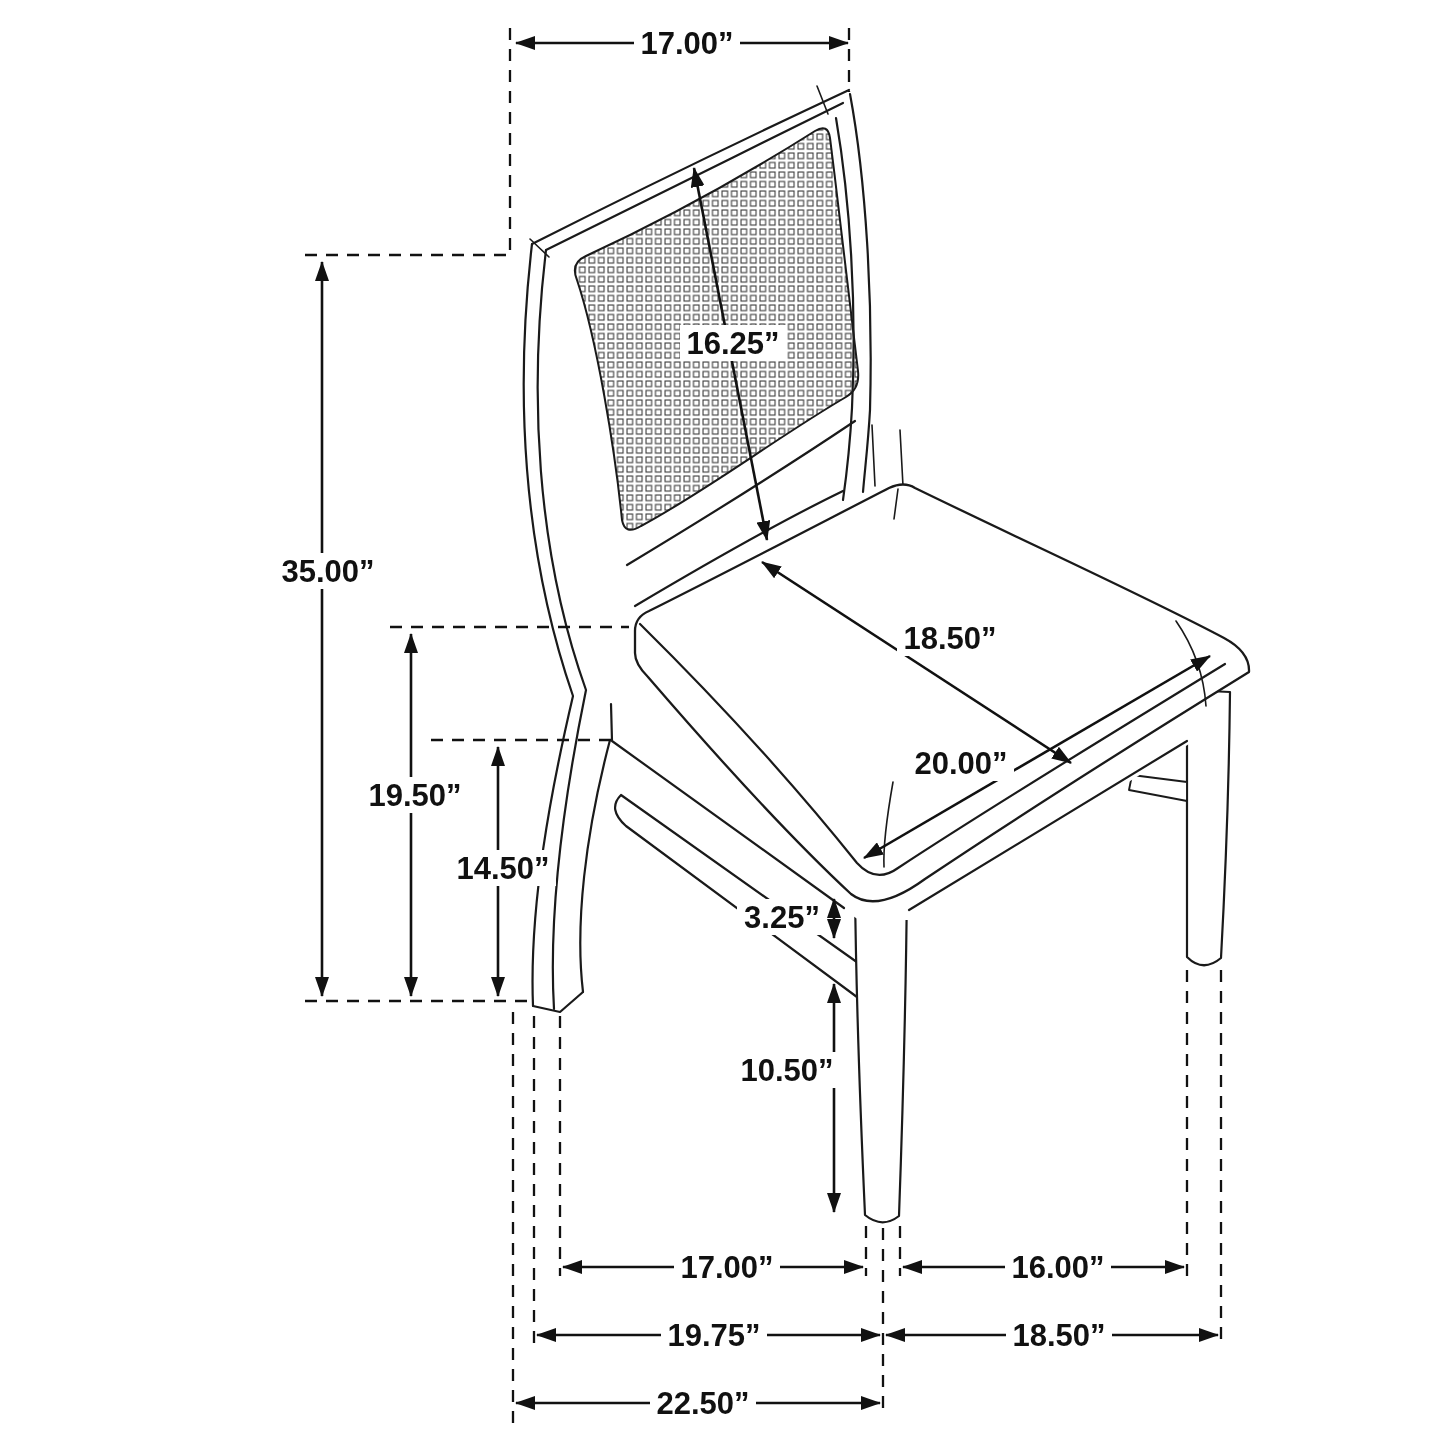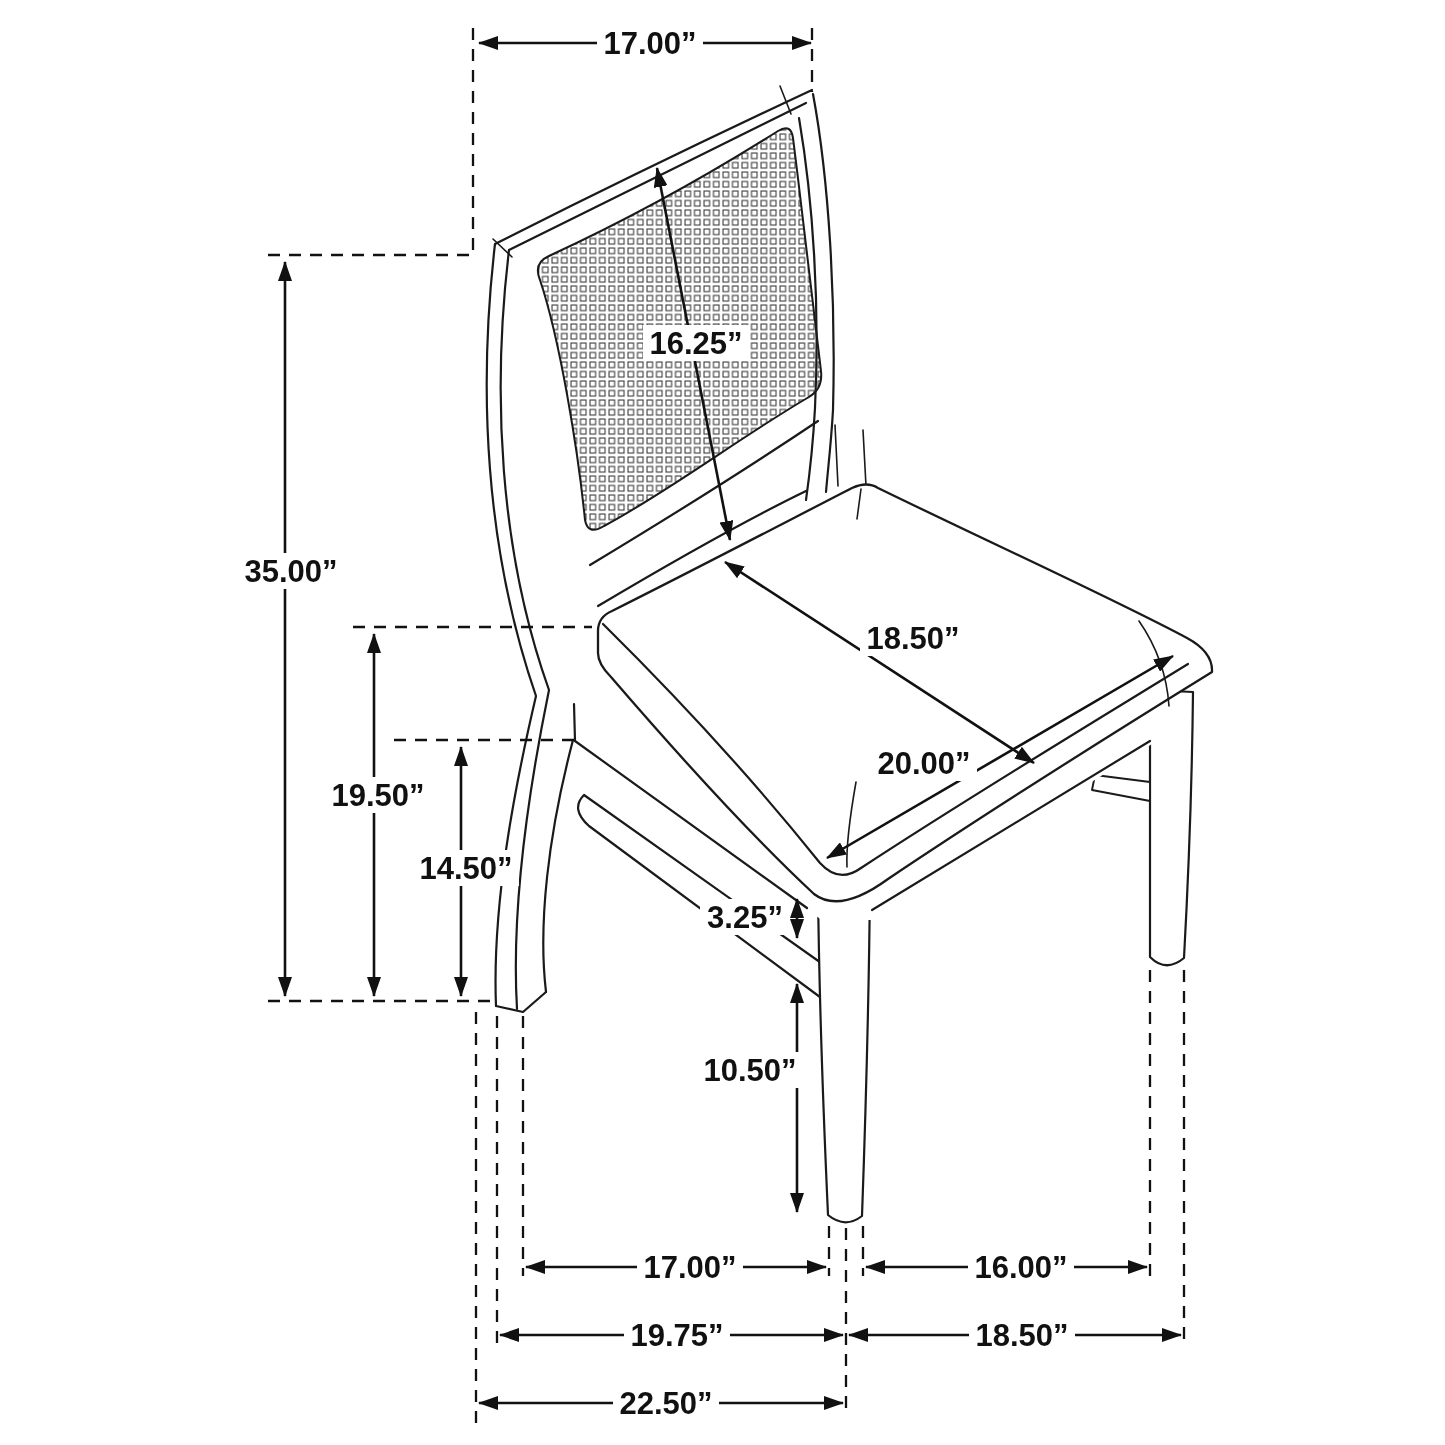--- a/index.html
+++ b/index.html
@@ -9,20 +9,21 @@
     width: 1445px;
     height: 1445px;
     overflow: hidden;
     font-family: "Liberation Sans", sans-serif;
   }
   .stage {
     position: relative;
     width: 1249px;
     height: 1445px;
     background: #ffffff;
+    margin-left: 37px;
   }
   svg { display: block; }
   .outline {
     fill: none;
     stroke: #1a1a1a;
     stroke-width: 2.2;
     stroke-linejoin: round;
     stroke-linecap: round;
   }
   .outline-thin {

